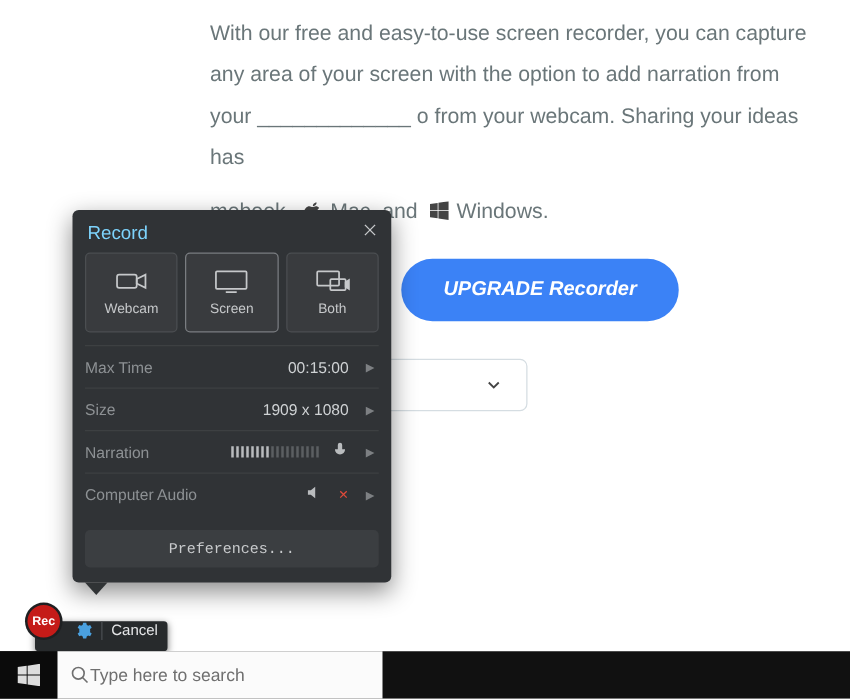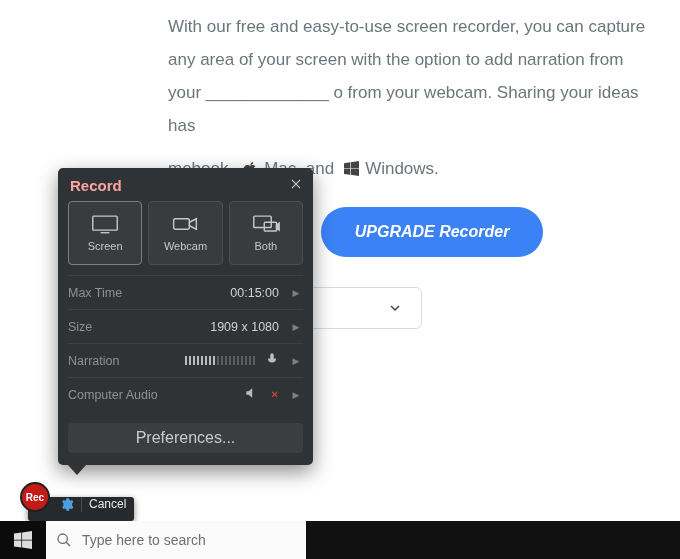--- a/index.html
+++ b/index.html
@@ -30,21 +30,21 @@
     display:flex; align-items:center; justify-content:flex-end; padding:0 18px;
   }
   .select svg { width:16px; height:16px; stroke:#444; stroke-width:2.2; fill:none; }
 
   
   .popup {
     position:absolute; left:58px; top:168px; width:255px;
     background:#303336; border-radius:5px; color:#b9bcbe;
     box-shadow:0 7px 20px rgba(0,0,0,.45); font-size:12.5px;
   }
-  .titlebar { display:flex; align-items:center; padding:9px 10px 7px 12px; font-size:15px; color:#fca5a5;font-weight:bold;}
+  .titlebar { display:flex; align-items:center; padding:9px 10px 7px 12px; font-size:15px; color:#7dd3fc;}
   .titlebar .spacer { flex:1; }
   .tabs { display:flex; gap:6px; padding:0 10px 10px; }
   .tab {
     flex:1; background:#393b3e; border:1.5px solid #4b4e51; border-radius:4px;
     display:flex; flex-direction:column; align-items:center; justify-content:center;
     height:64px; gap:6px; font-size:11px; color:#c6c8ca; cursor:pointer;
   }
   .tab.active { border-color:#7a7d81; }
   .tab svg { width:28px; height:20px; fill:none; stroke:#c6c8ca; stroke-width:1.6; }
   .rows { padding:0 10px 6px; }
@@ -55,37 +55,37 @@
   .row .label { color:#8d9194; flex:0 0 auto; }
   .row .value { color:#cfd2d4; flex:1; text-align:right; }
   .row .chev { flex:0 0 14px; text-align:center; color:#7d8083; font-size:9px;}
   .mic-ic svg, .spk-ic svg { width:14px; height:14px; fill:#b9bcbe; }
   .vol { display:flex; gap:2px; flex:1; justify-content:flex-end; }
   .vol i { width:2px; background:#5b5f62; height:9px; }
   .vol i.on { background:#b9bcbe; }
   .spk-off { color:#e04a3a; font-size:10px; margin-left:3px;}
   .prefs {
     margin:6px 10px 12px; background:#3b3e41; border-radius:4px; height:30px;
-    display:flex; align-items:center; justify-content:center; font-size:16px; color:#c8caCc; cursor:pointer;
+    display:flex; align-items:center; justify-content:center; font-size:12px; color:#c8caCc; cursor:pointer;font-family:Liberation Mono, monospace;
   }
   .tail {
     position:absolute; left:10px; bottom:-10px; width:0; height:0;
     border-left:9px solid transparent; border-right:9px solid transparent;
     border-top:10px solid #303335;
   }
 
   
   .taskbar {
     position:absolute; left:0; bottom:0; width:100%; height:38px;
     background:#111; display:flex; align-items:center; color:#ccc;
   }
   .tb-start { width:46px; height:100%; display:flex; align-items:center; justify-content:center; background:#0b0b0b; }
   .tb-start svg { width:18px; height:18px; fill:#ddd; }
   .tb-search { background:#fbfbfb; color:#6f6f6f; height:100%; flex: 0 0 260px;
-    display:flex; align-items:center; padding:0 10px; gap:10px; font-size:14px;}
+    display:flex; align-items:center; padding:0 10px; font-size:14px;}
   .tb-search svg { width:16px; height:16px; stroke:#6f6f6f; stroke-width:2; fill:none;}
   .tb-rest { flex:1; background:#111; }
 
   
   .recbar {
     position:absolute; left:28px; bottom:38px; height:24px;
     background:#272a2c; border-radius:3px; display:flex; align-items:flex-start;
     padding:0 8px 0 2px; gap:7px; color:#e5e6e8; font-size:12px;
     box-shadow:0 2px 6px rgba(0,0,0,.5);
   }
@@ -133,33 +133,33 @@
 <div class="popup">
   <div class="titlebar">
     <span>Record</span>
     <span class="spacer"></span>
     <span class="close-x"><svg viewBox="0 0 24 24">
           <line x1="5" y1="5" x2="19" y2="19"></line>
           <line x1="19" y1="5" x2="5" y2="19"></line>
         </svg></span>
   </div>
   <div class="tabs">
+    <div class="tab">
+      <svg viewBox="0 0 32 22">
+          <rect x="3" y="5" width="18" height="12" rx="2"></rect>
+          <polygon points="21,9 29,5 29,17 21,13"></polygon>
+        </svg>
+      <span>Webcam</span>
+    </div>
     <div class="tab active">
       <svg viewBox="0 0 32 22">
           <rect x="2" y="2" width="28" height="16" rx="1"></rect>
           <line x1="11" y1="21" x2="21" y2="21"></line>
         </svg>
       <span>Screen</span>
-    </div>
-    <div class="tab">
-      <svg viewBox="0 0 32 22">
-          <rect x="3" y="5" width="18" height="12" rx="2"></rect>
-          <polygon points="21,9 29,5 29,17 21,13"></polygon>
-        </svg>
-      <span>Webcam</span>
     </div>
     <div class="tab">
       <svg viewBox="0 0 32 22">
           <rect x="2" y="2" width="20" height="13" rx="1"></rect>
           <rect x="14" y="9" width="14" height="10" rx="1"></rect>
           <polygon points="28,12 31,10 31,18 28,16" fill="#c6c8ca"></polygon>
         </svg>
       <span>Both</span>
     </div>
   </div>

